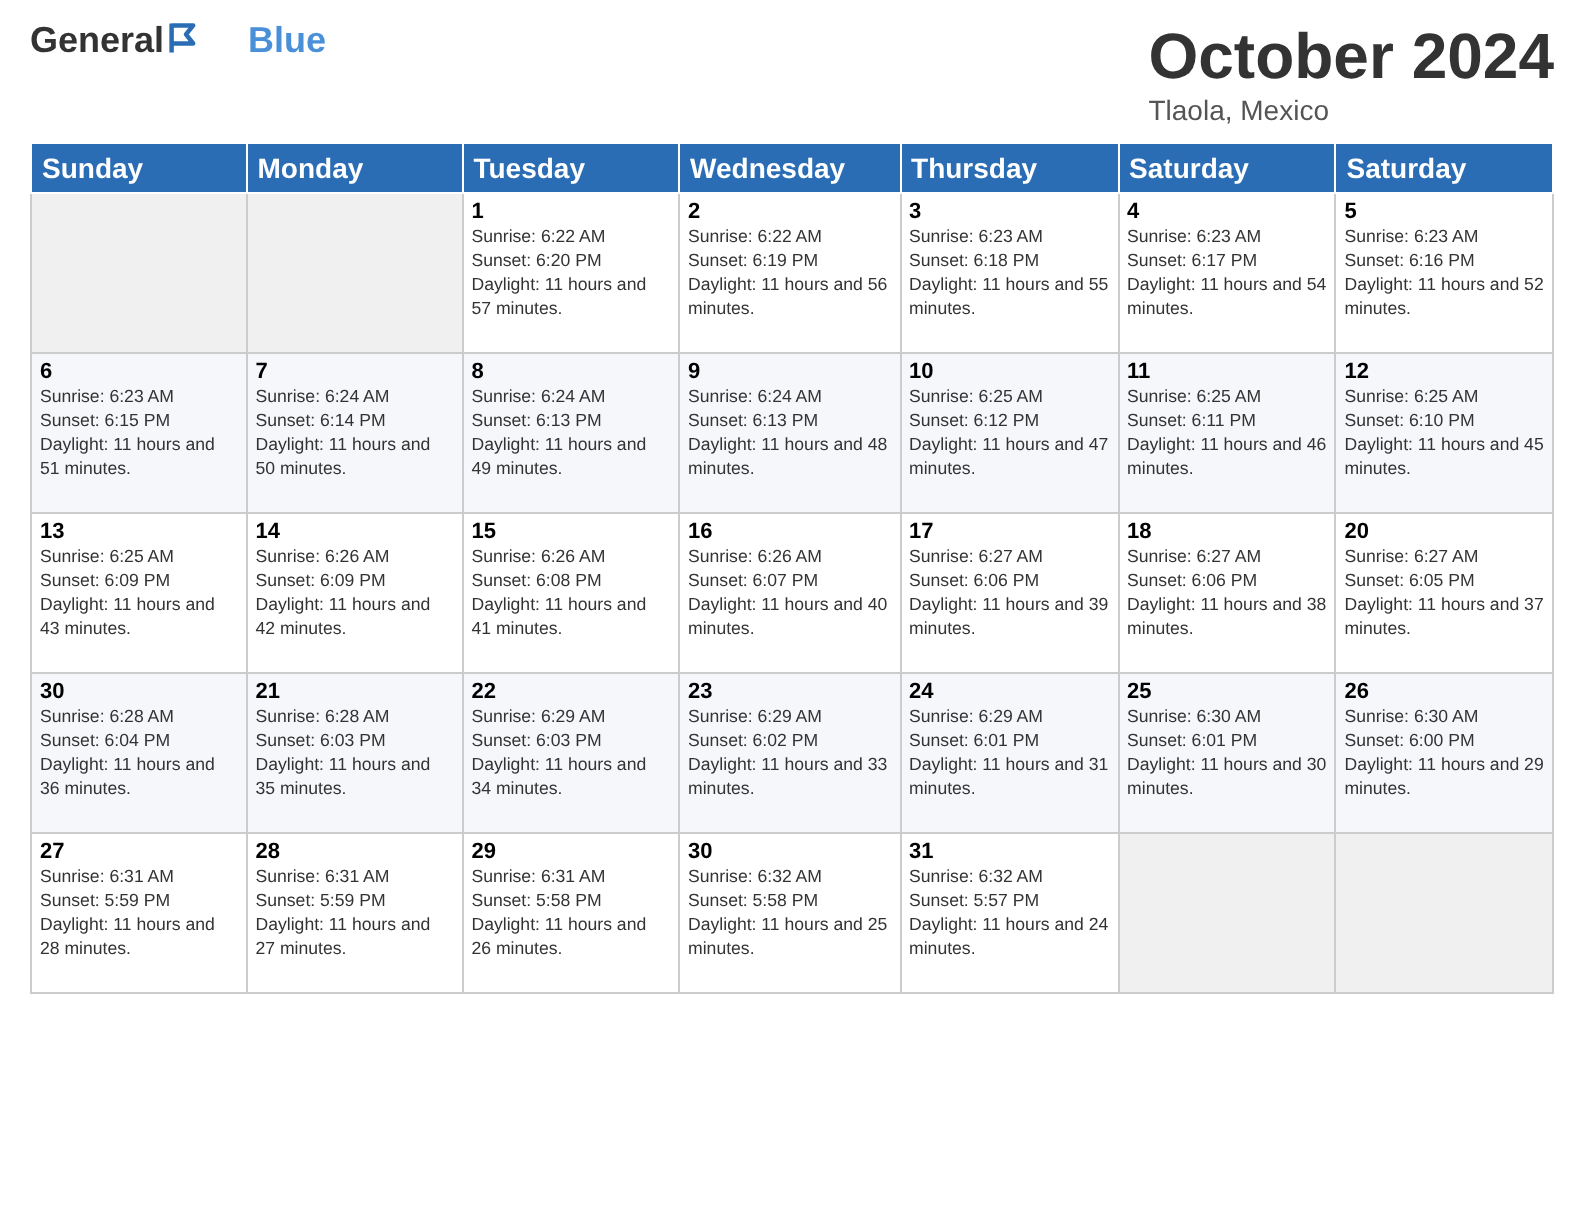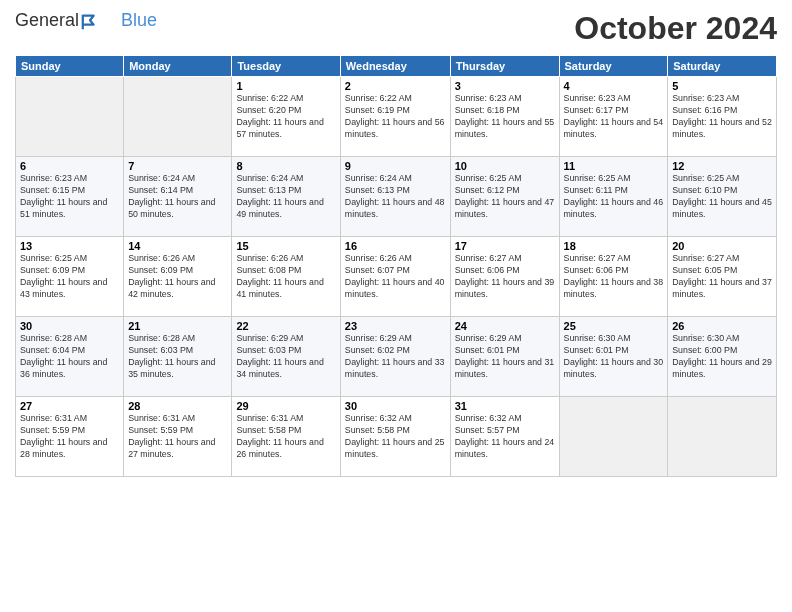--- a/index.html
+++ b/index.html
@@ -21,23 +21,23 @@
       align-items: flex-start;
       margin-bottom: 8px;
     }
     .logo {
       display: flex;
       flex-direction: column;
       align-items: flex-start;
     }
     .logo-text {
       display: flex;
-      align-items: flex-end;
+      align-items: flex-start;
       font-size: 18px;
-      font-weight: normal;
+      font-weight: bold;
       color: #333;
     }
     .logo-general { color: #333; }
     .logo-blue { color: #4a90d9; margin-left: 20px; }
     .logo-icon {
       width: 18px;
       height: 18px;
       margin: 0 2px;
     }
     .title-section {
@@ -55,21 +55,21 @@
     .calendar {
       width: 100%;
       border-collapse: collapse;
       font-size: 9.5px;
     }
     .calendar th {
       background: #2a6db5;
       color: #fff;
       text-align: left;
       padding: 4px 5px;
-      font-size: 11px;
+      font-size: 14px;
       border: 1px solid #fff;
     }
     .calendar td {
       border: 1px solid #ccc;
       vertical-align: top;
       padding: 3px 4px;
       width: 113px;
       height: 80px;
       background: #fff;
     }
@@ -100,20 +100,21 @@
       <div class="logo-text">
         <span class="logo-general">General</span>
         <svg class="logo-icon" viewBox="0 0 20 20">
           <path d="M2 2 L2 18 M2 3 L14 3 L10 8 L14 13 L2 13" stroke="#2a6db5" stroke-width="2.5" fill="none" stroke-linejoin="round"></path>
         </svg>
         <span class="logo-blue">Blue</span>
       </div>
     </div>
     <div class="title-section">
       <div class="month-title">October 2024</div>
+      <div class="location">Tlaola, Mexico</div>
     </div>
   </div>
 
   <table class="calendar">
     <thead>
       <tr>
         <th>Sunday</th>
         <th>Monday</th>
         <th>Tuesday</th>
         <th>Wednesday</th>

